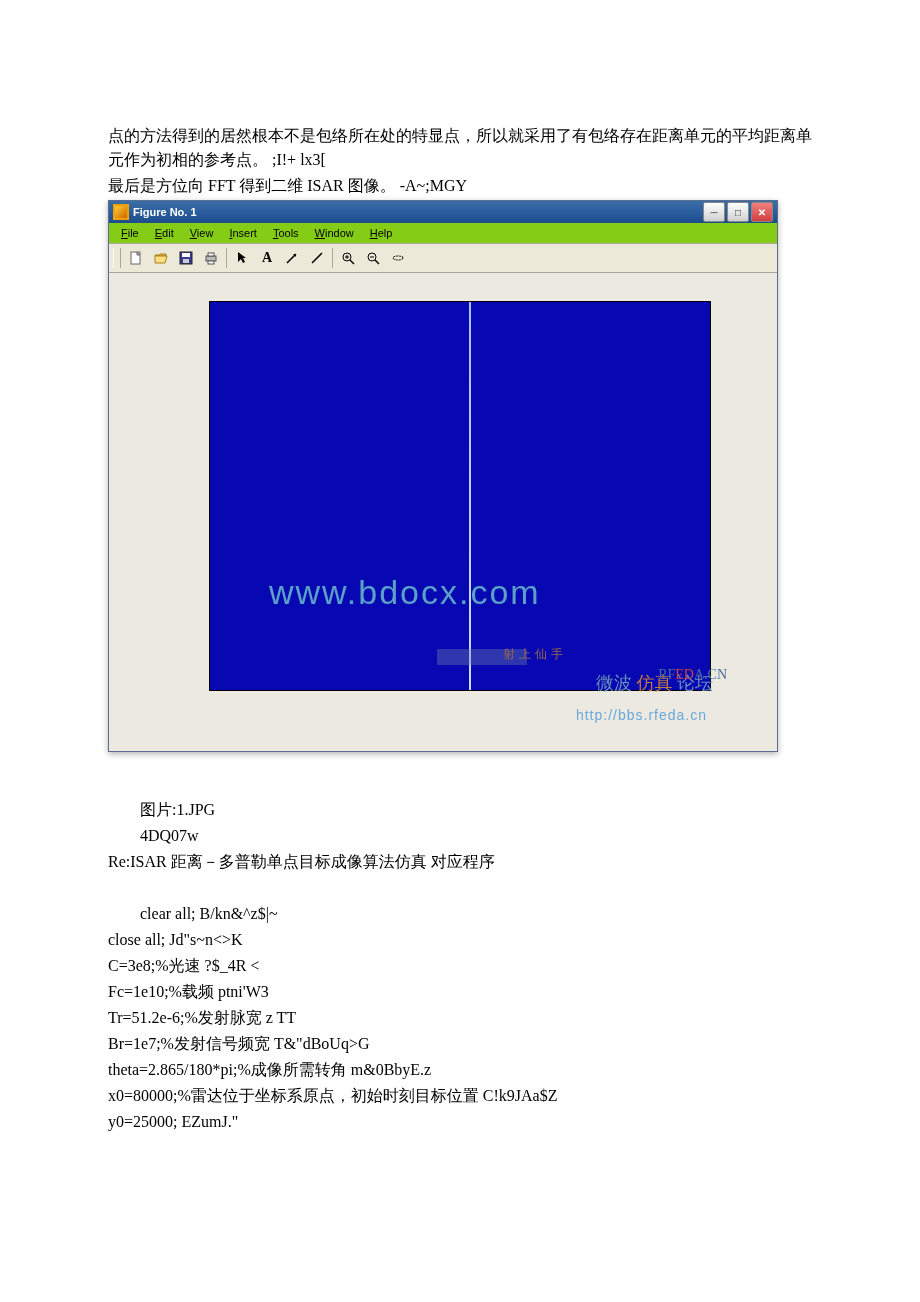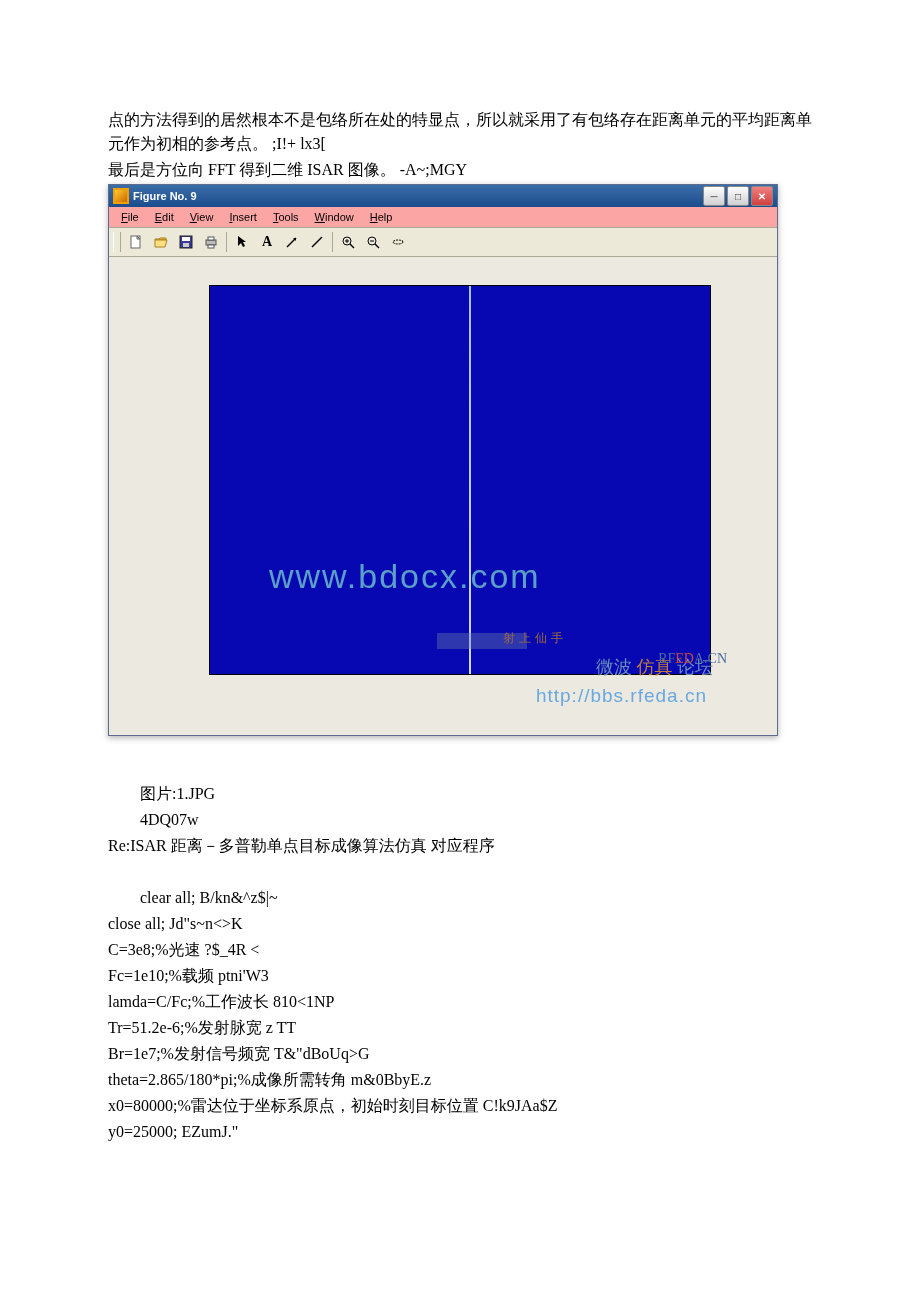--- a/index.html
+++ b/index.html
@@ -6,20 +6,21 @@
     margin: 0;
     padding: 0;
     font-family: "SimSun", "宋体", serif;
     font-size: 16px;
     color: #000;
     background: #fff;
     width: 920px;
   }
   .page {
     padding: 108px 100px 50px 108px;
+    margin-top: 16px;
   }
   p { margin: 0 0 2px 0; line-height: 1.5; }
   .indent { text-indent: 2em; }
 
   
   .figure-window {
     width: 668px;
     border: 1px solid #5b6c8f;
     margin: 2px 0 20px 0;
     font-family: Tahoma, sans-serif;
@@ -56,21 +57,21 @@
     background: linear-gradient(#fefefe,#d0d0d0);
     border: 1px solid #888;
     border-radius: 2px;
     display: flex; align-items: center; justify-content: center;
     font-size: 10px;
     color: #333;
   }
   .winbtn.close { background: linear-gradient(#f08080,#d04040); color:#fff; }
   .menubar {
     height: 20px;
-    background: #fca5a5;
+    background: #84cc16;
     display: flex;
     align-items: center;
     padding: 0 4px;
     border-bottom: 1px solid #aca899;
     font-size: 11px;
   }
   .menu-item { padding: 0 8px; cursor: default; }
   .menu-item u { text-decoration: underline; }
   .toolbar {
     height: 28px;
@@ -141,21 +142,21 @@
     position: absolute;
     right: 20px; bottom: 22px;
     width: 300px;
     text-align: right;
     font-family: "SimSun", serif;
     font-size: 18px;
     color: #7aa3cc;
   }
   .wm-box .small {
     font-family: Arial, sans-serif;
-    font-size: 19px;
+    font-size: 14px;
     color: #6aa8e0;
     letter-spacing: 1px;
   }
   .wm-box .red { color: #cc4444; }
   .wm-cn {
     position: absolute;
     right: 64px; bottom: 56px;
     font-size: 18px;
     color: #6a90b8;
     font-family: "KaiTi","SimSun",serif;
@@ -172,21 +173,21 @@
 </head>
 <body>
 
 <div class="page">
   <p>点的方法得到的居然根本不是包络所在处的特显点，所以就采用了有包络存在距离单元的平均距离单元作为初相的参考点。 ;I!+ lx3[</p>
   <p>最后是方位向 FFT 得到二维 ISAR 图像。 -A~;MGY</p>
 
   <div class="figure-window">
     <div class="titlebar">
       <div class="titlebar-icon"></div>
-      <div class="titlebar-title">Figure No. 9</div>
+      <div class="titlebar-title">Figure No. 1</div>
       <div class="winbtns">
         <div class="winbtn">─</div>
         <div class="winbtn">□</div>
         <div class="winbtn close">✕</div>
       </div>
     </div>
     <div class="menubar">
       <span class="menu-item"><u>F</u>ile</span>
       <span class="menu-item"><u>E</u>dit</span>
       <span class="menu-item"><u>V</u>iew</span>
@@ -301,19 +302,18 @@
 
   <p>&nbsp;</p>
   <p class="indent">图片:1.JPG</p>
   <p class="indent">4DQ07w</p>
   <p>Re:ISAR 距离－多普勒单点目标成像算法仿真 对应程序</p>
   <p>&nbsp;</p>
   <p class="indent">clear all; B/kn&amp;^z$|~</p>
   <p>close all; Jd"s~n&lt;&gt;K</p>
   <p>C=3e8;%光速 ?$_4R &lt;</p>
   <p>Fc=1e10;%载频 ptni'W3</p>
-  <p>lamda=C/Fc;%工作波长 810&lt;1NP</p>
   <p>Tr=51.2e-6;%发射脉宽 z TT</p>
   <p>Br=1e7;%发射信号频宽 T&amp;"dBoUq&gt;G</p>
   <p>theta=2.865/180*pi;%成像所需转角 m&amp;0BbyE.z</p>
   <p>x0=80000;%雷达位于坐标系原点，初始时刻目标位置 C!k9JAa$Z</p>
   <p>y0=25000; EZumJ."</p>
 </div>
 
 </body></html>

